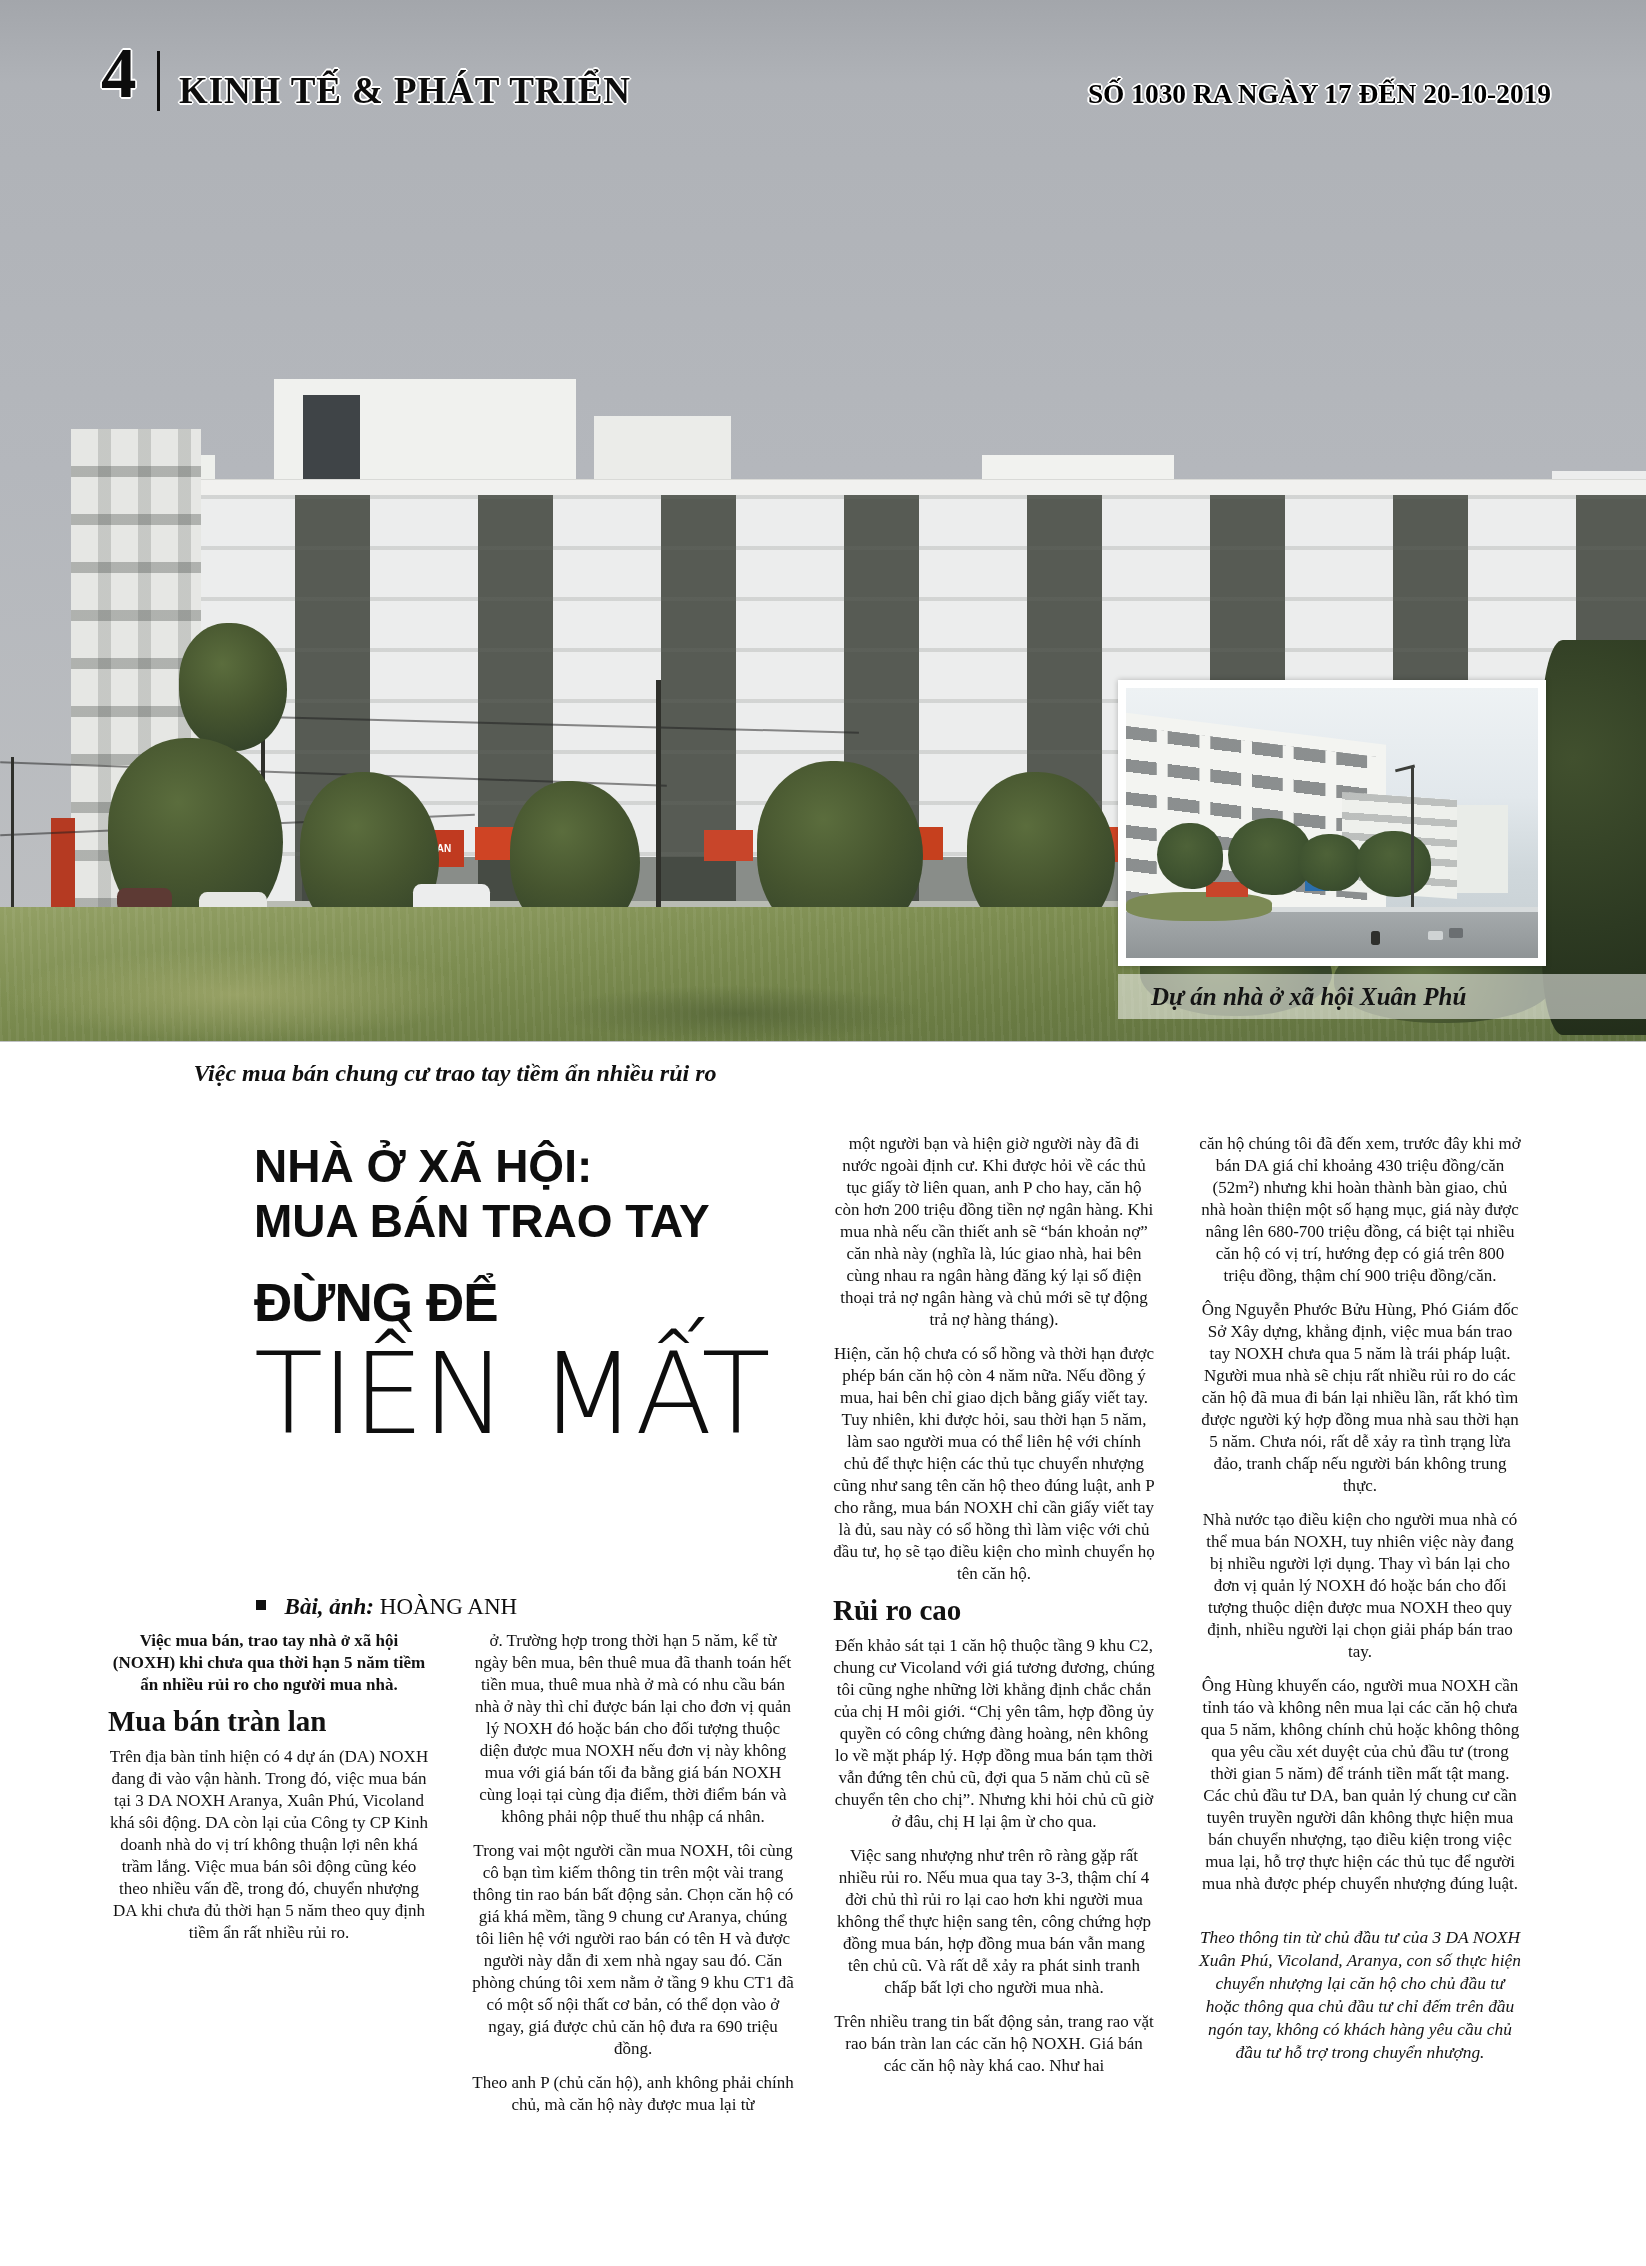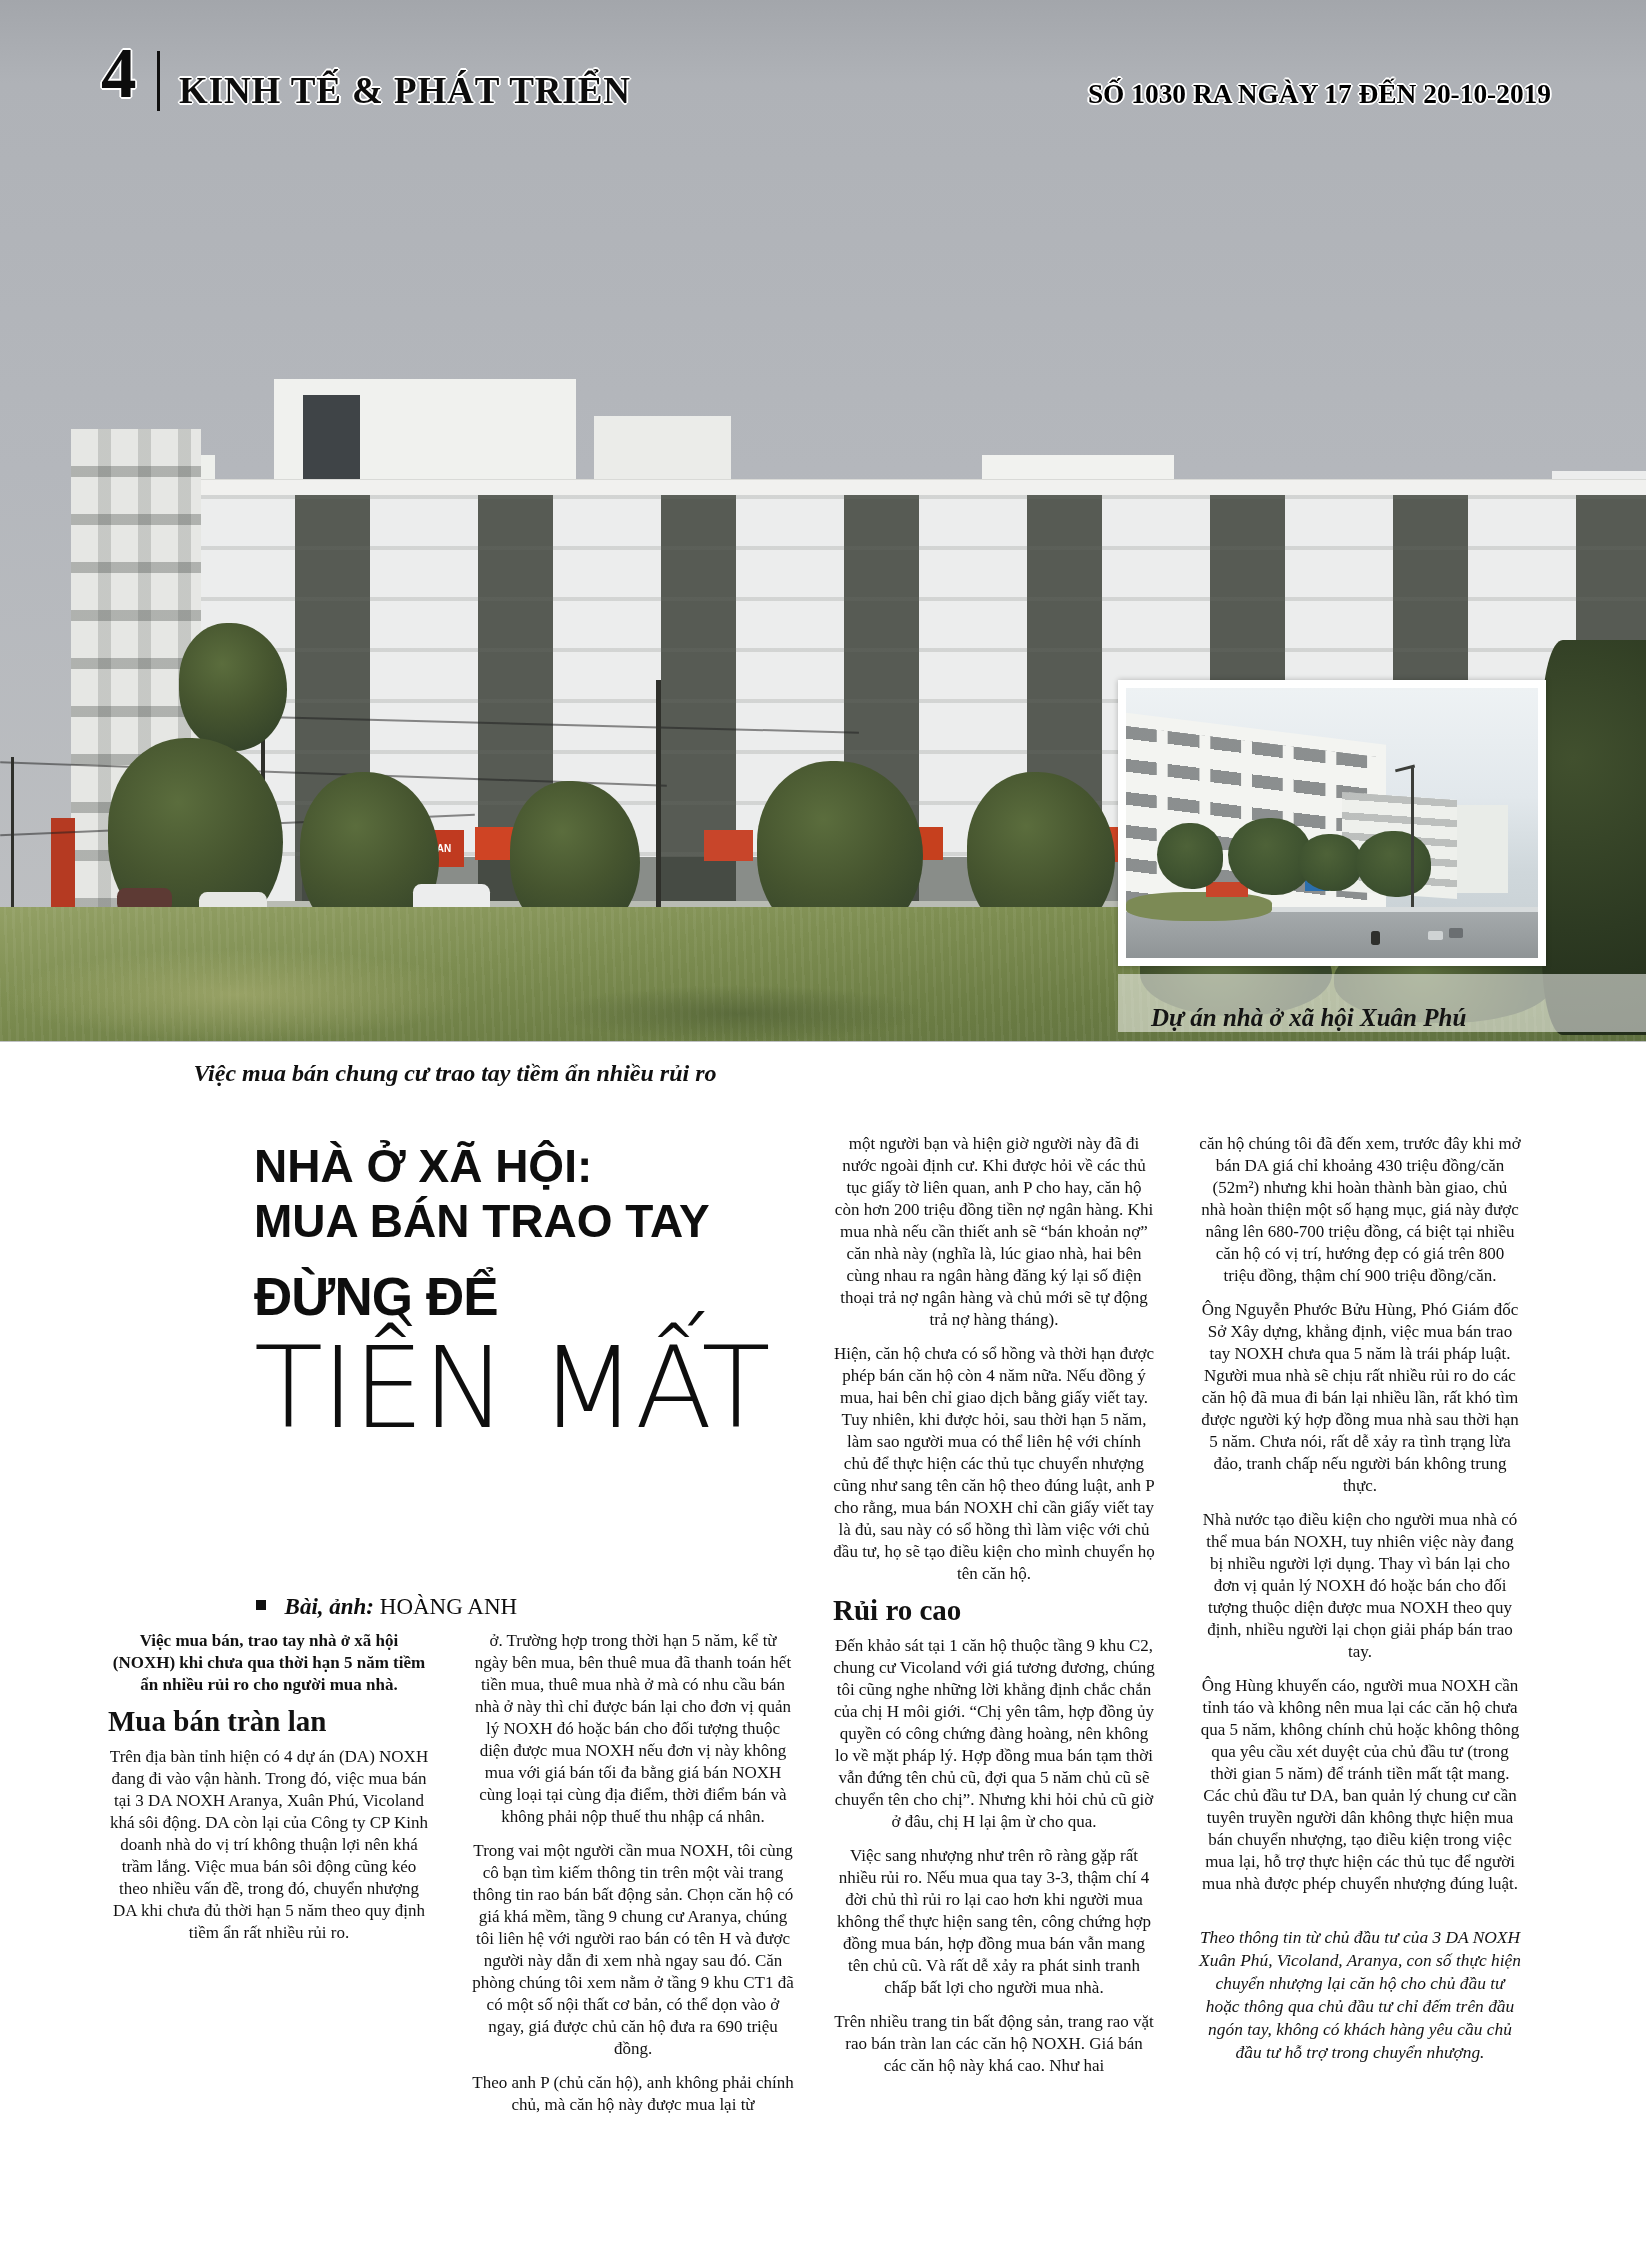--- a/index.html
+++ b/index.html
@@ -102,41 +102,41 @@
   .ins-palm.q4{left:230px;top:143px;width:75px;height:66px;}
   .ins-awning{position:absolute;left:80px;top:194px;width:42px;height:14.6px;background:#c8452a;}
   .ins-sign-g{position:absolute;left:135px;top:190px;width:31px;height:11px;background:#2e7d4f;}
   .ins-sign-b{position:absolute;left:179px;top:192px;width:24px;height:11px;background:#2b6fae;}
   .ins-lamp{position:absolute;left:285px;top:80px;width:2.7px;height:139px;background:#3c3e39;}
   .ins-lamp-arm{position:absolute;left:269px;top:79px;width:20px;height:2.7px;background:#3c3e39;transform:rotate(-14deg);}
   .ins-moto{position:absolute;left:245px;bottom:12.8px;width:9.1px;height:13.7px;background:#2e2f2c;border-radius:2.7px;}
   .ins-car1{position:absolute;left:302px;bottom:18.3px;width:14.6px;height:8.2px;background:#cfd3d4;border-radius:1.8px;}
   .ins-car2{position:absolute;left:323px;bottom:20px;width:13.7px;height:10px;background:#6b6f72;border-radius:1.8px;}
 
-  .inset-caption-strip{position:absolute;left:1118px;top:974px;width:528px;height:58px;
-         background:rgba(252,252,250,.55);display:flex;align-items:flex-end;}
+  .inset-caption-strip{position:absolute;left:1118px;top:974px;width:528px;height:45px;
+         background:rgba(252,252,250,.55);display:flex;align-items:center;}
   .inset-caption-strip span{font-style:italic;font-weight:bold;font-size:25px;color:#141414;padding-left:33px;}
 
   
   .outline{text-shadow:-1.8px 0 0 #fff,1.8px 0 0 #fff,0 -1.8px 0 #fff,0 1.8px 0 #fff,
            -0.9px -0.9px 0 #fff,0.9px -0.9px 0 #fff,-0.9px 0.9px 0 #fff,0.9px 0.9px 0 #fff;}
   .page-number{position:absolute;left:101px;top:38px;font-size:71px;font-weight:bold;color:#0c0c0c;line-height:1;}
   .masthead-bar{position:absolute;left:157px;top:51px;width:2.7px;height:60px;background:#101010;}
   .section-title{position:absolute;left:179px;top:69px;font-size:37px;font-weight:bold;color:#0c0c0c;letter-spacing:0.9px;}
   .issue-info{position:absolute;right:96px;top:79px;font-size:27.4px;font-weight:bold;color:#000000;}
 
   
   .photo-caption{position:absolute;left:108px;top:1060px;width:694px;text-align:center;
         font-style:italic;font-weight:bold;font-size:24px;color:#101010;}
 
   
   .title-block{position:absolute;left:254px;top:1139px;width:585px;
         font-family:"Liberation Sans","DejaVu Sans",sans-serif;color:#0e0e0e;}
   .kicker{font-size:46px;font-weight:bold;line-height:55px;letter-spacing:0;}
-  .deck{font-size:53px;font-weight:bold;line-height:58px;margin-top:19px;letter-spacing:-0.9px;}
+  .deck{font-size:53px;font-weight:bold;line-height:58px;margin-top:25px;letter-spacing:-0.9px;}
   .huge{font-family:"DejaVu Sans","Liberation Sans",sans-serif;font-weight:200;
         font-size:113px;line-height:124px;letter-spacing:-1.8px;white-space:nowrap;}
   .byline{position:absolute;left:256px;top:1594px;font-size:23px;color:#0e0e0e;
         font-family:"Liberation Serif","DejaVu Serif",serif;}
   .byline .sq{display:inline-block;width:10px;height:10px;background:#101010;margin-right:12.8px;vertical-align:3.7px;}
   .byline .lbl{font-style:italic;font-weight:bold;}
   .byline .auth{font-weight:normal;text-align:right;}
 
   
   .col{position:absolute;width:322px;}

